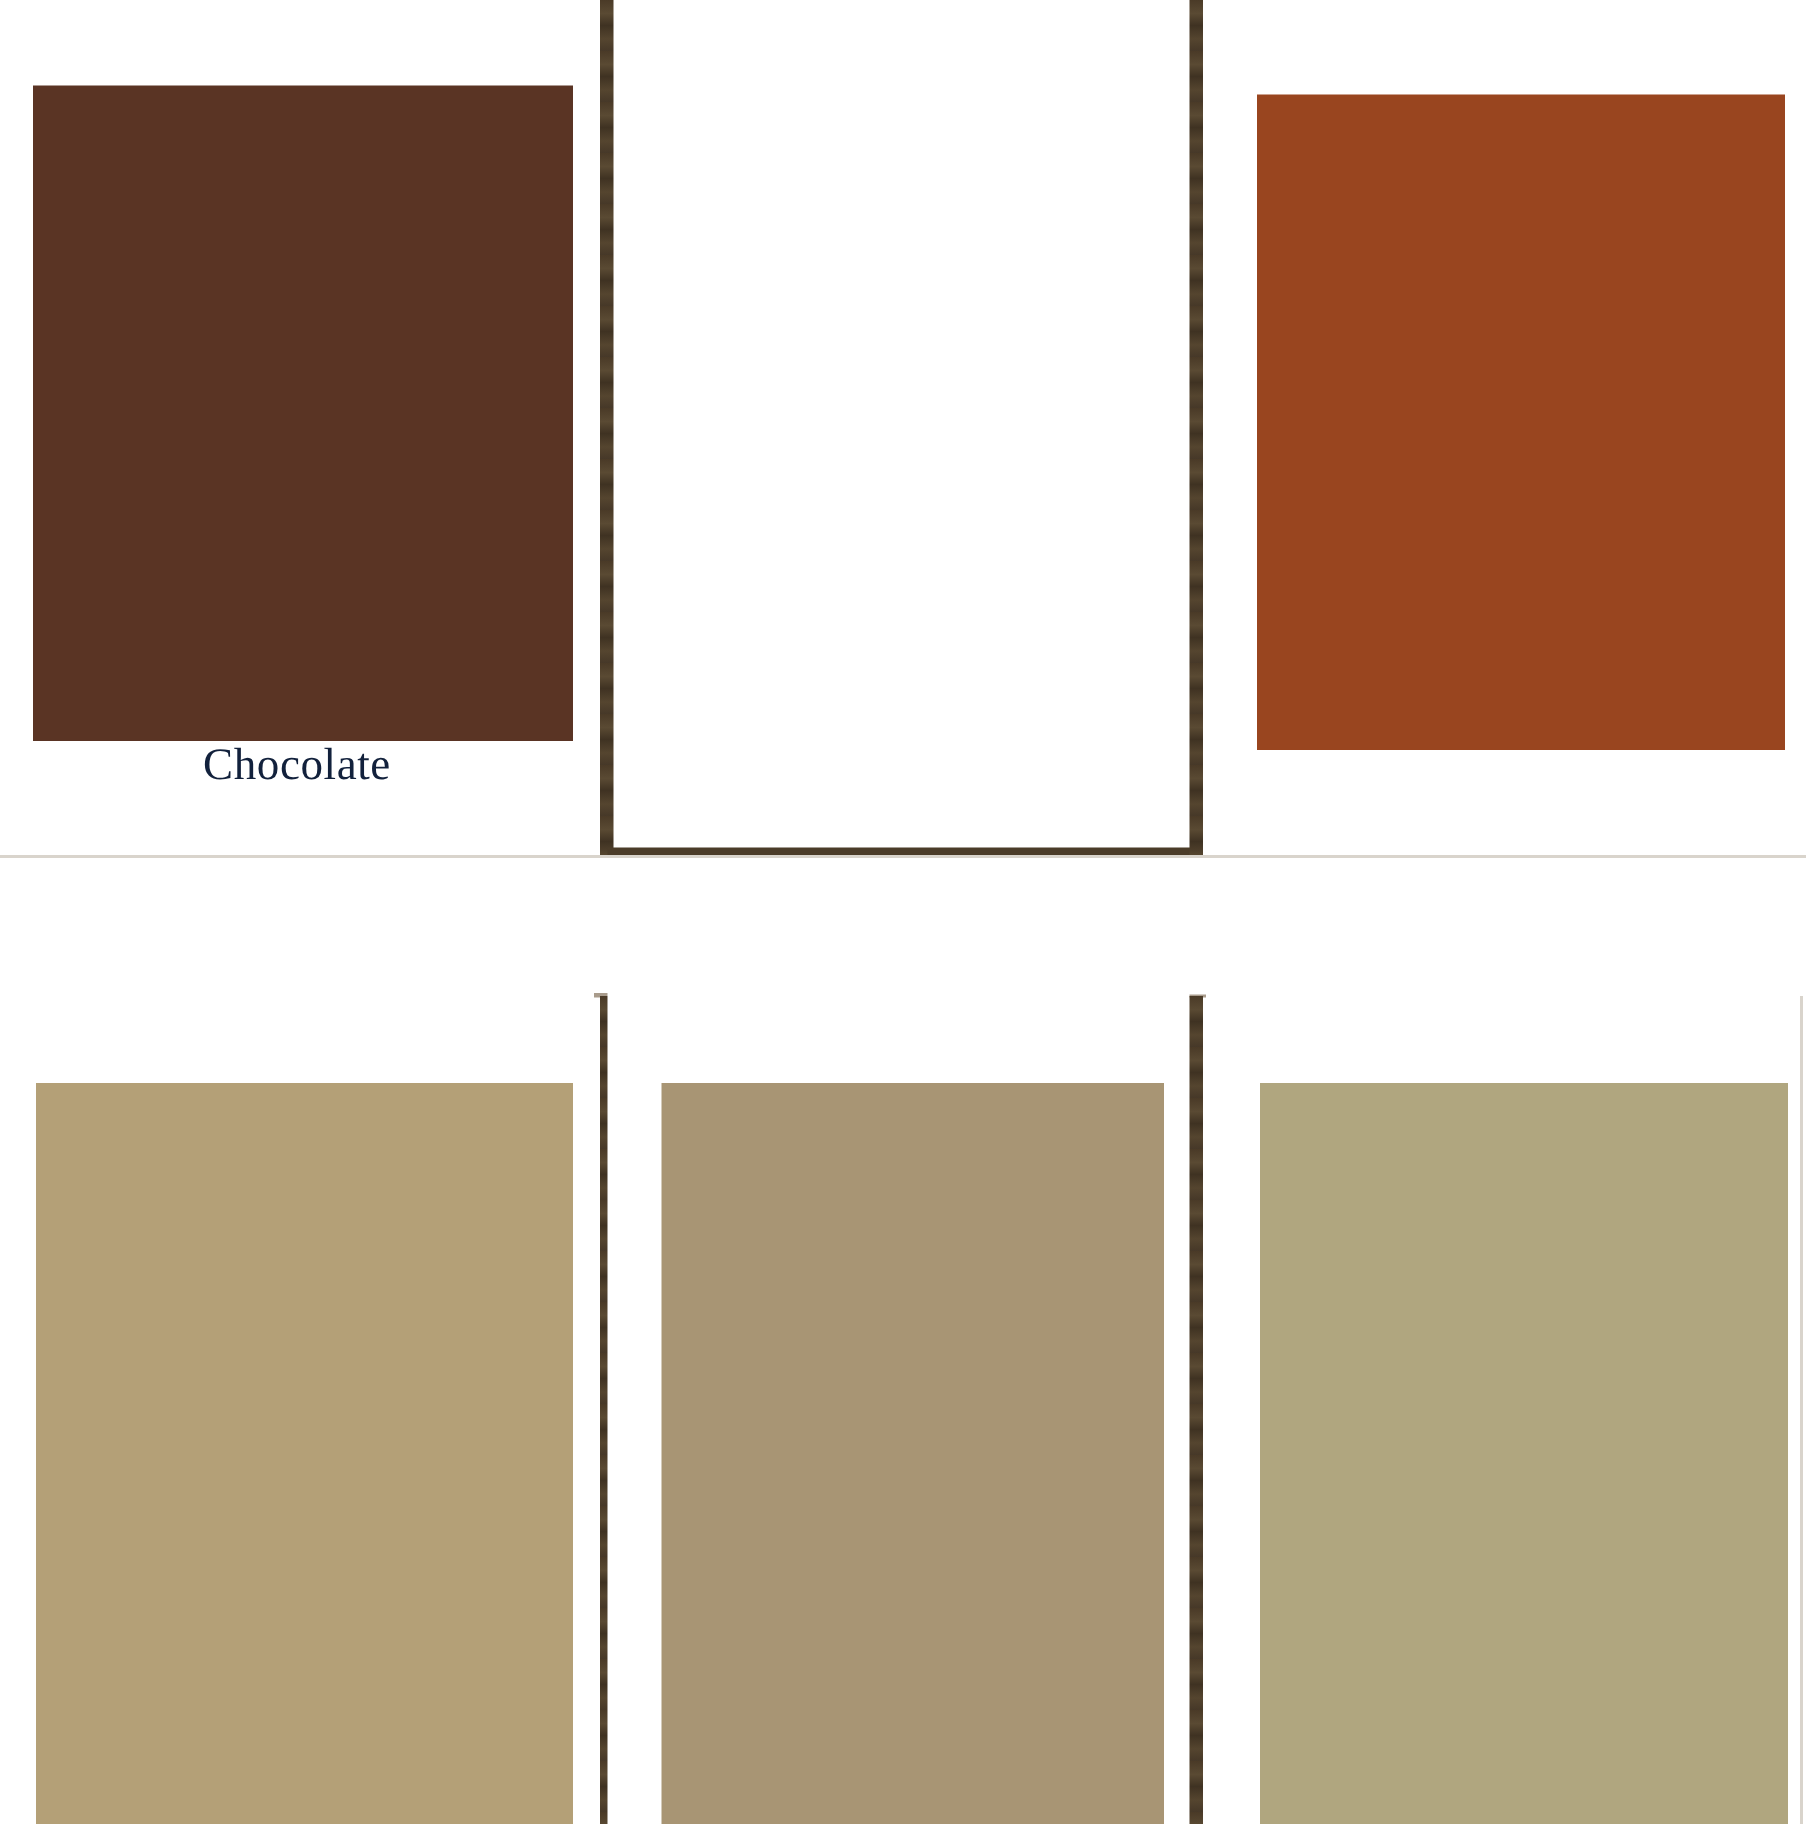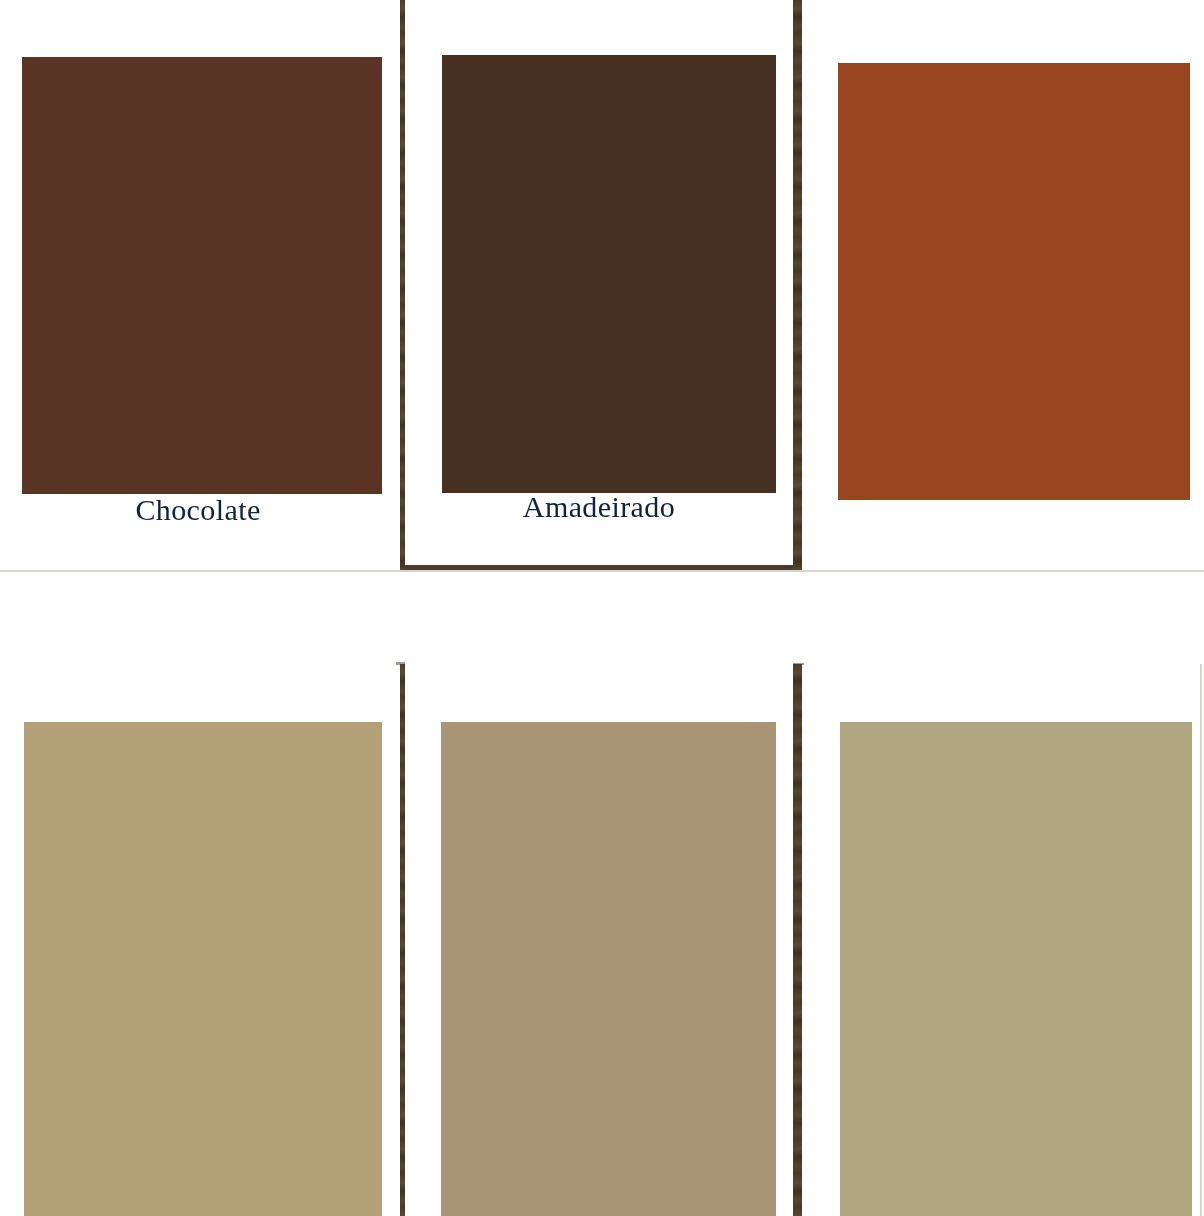--- a/index.html
+++ b/index.html
@@ -117,24 +117,20 @@
 
     <div class="edge-line" style="left:2px; top:0px; width:4px; height:570px;"></div>
 
     <div class="card card-col0">
       <div class="swatch sw-r0c0" style="background:#5A3424;"></div>
       <div class="swatch-label label-r0c0">Chocolate</div>
     </div>
 
     <div class="divider" style="left:400px; top:0px; width:9px; height:572px;"></div>
 
-    <div class="card card-col1">
-      <div class="swatch sw-r0c1" style="background:#453022;"></div>
-      <div class="swatch-label label-r0c1">Amadeirado</div>
-    </div>
 
     <div class="hrule-dark" style="left:405px; top:565px; width:392px; height:5px;"></div>
 
     <div class="divider" style="left:793px; top:0px; width:9px; height:572px;"></div>
 
     <div class="card card-col2">
       <div class="swatch sw-r0c2" style="background:#99451F;"></div>
     </div>
 
     <div class="hrule-faint" style="left:0px; top:570px; width:1204px; height:2px;"></div>

